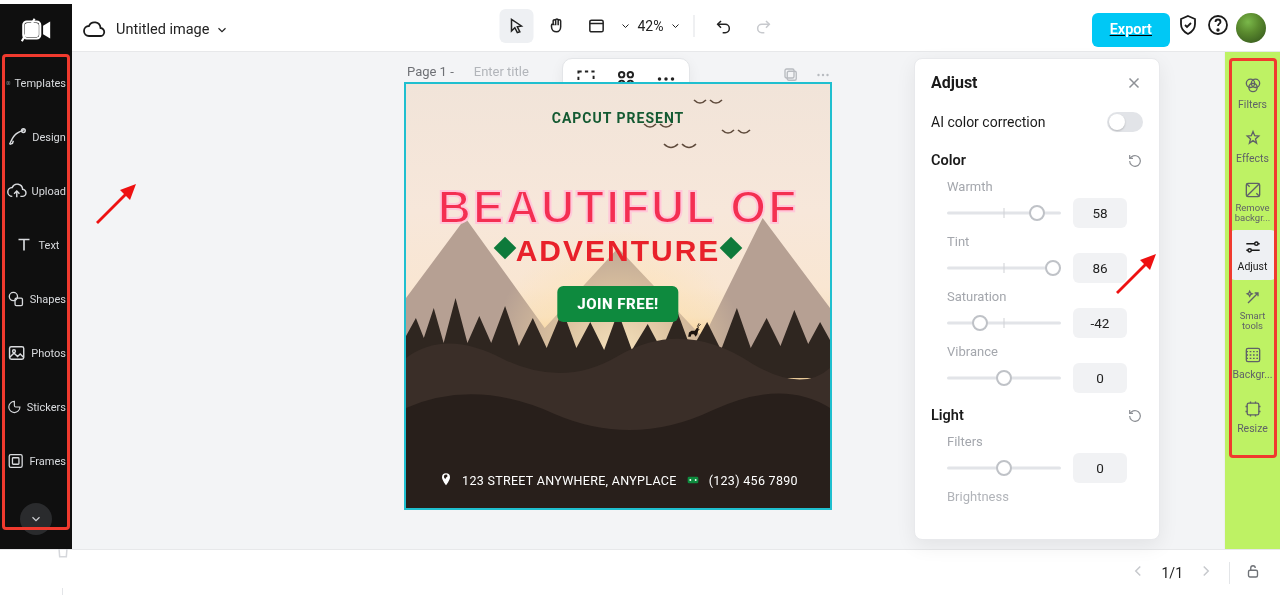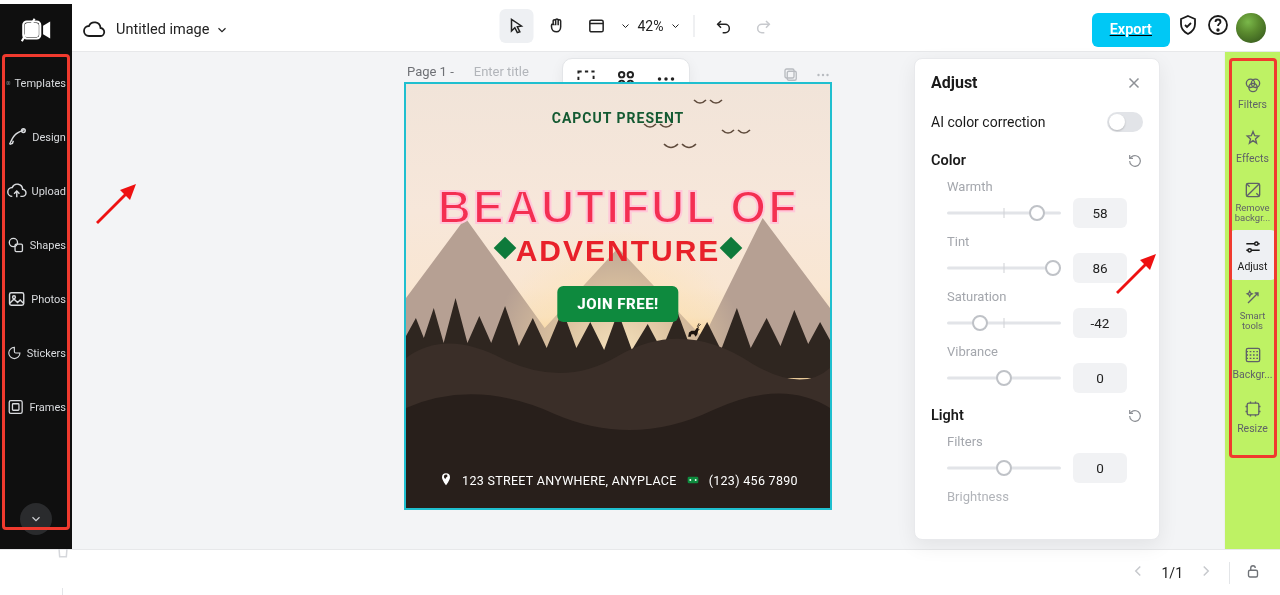--- a/index.html
+++ b/index.html
@@ -212,20 +212,26 @@
       </div>
       <div class="leftnav-item">
         <svg viewBox="0 0 24 24" fill="none" stroke="currentColor" stroke-width="1.6">
             <path d="M7 18a5 5 0 0 1 0-10 6 6 0 0 1 11.5 2A4 4 0 0 1 18 18h-2"></path>
             <path d="M12 12v7"></path>
             <path d="M9 15l3-3 3 3"></path>
           </svg>
         <span>Upload</span>
       </div>
       <div class="leftnav-item">
+        <svg viewBox="0 0 24 24" fill="none" stroke="currentColor" stroke-width="1.8">
+            <path d="M6 6h12M12 6v12"></path>
+          </svg>
+        <span>Text</span>
+      </div>
+      <div class="leftnav-item">
         <svg viewBox="0 0 24 24" fill="none" stroke="currentColor" stroke-width="1.6">
             <circle cx="9" cy="9" r="5"></circle>
             <rect x="11" y="11" width="9" height="9" rx="1.5"></rect>
           </svg>
         <span>Shapes</span>
       </div>
       <div class="leftnav-item">
         <svg viewBox="0 0 24 24" fill="none" stroke="currentColor" stroke-width="1.6">
             <rect x="4" y="5" width="16" height="14" rx="2"></rect>
             <circle cx="9" cy="10" r="1.6"></circle>

